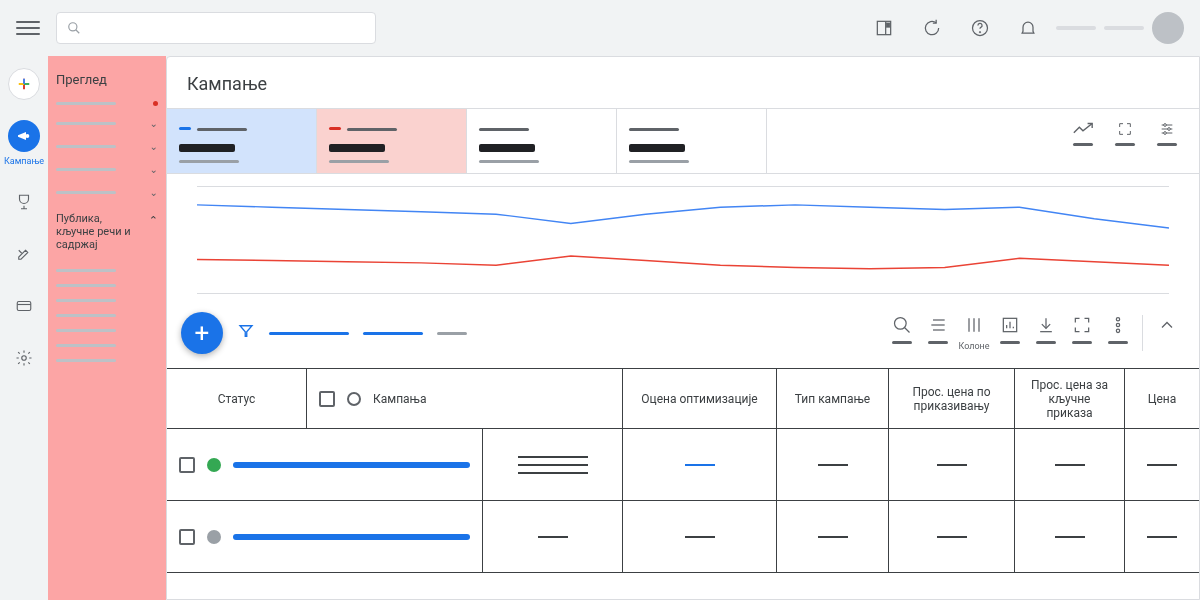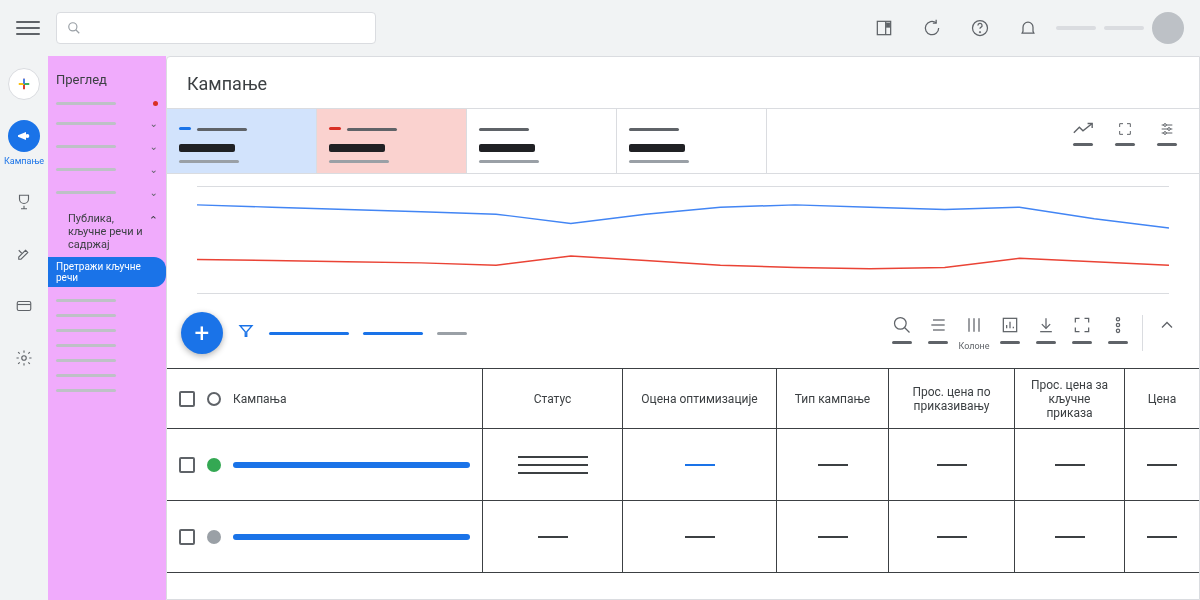--- a/index.html
+++ b/index.html
@@ -15,27 +15,27 @@
 .header-icon { width: 40px; height: 40px; display: flex; align-items: center; justify-content: center; cursor: pointer; border-radius: 50%; }
 .header-icon svg { width: 20px; height: 20px; stroke: #5f6368; fill: none; }
 .placeholder-bar { height: 4px; background: #dadce0; border-radius: 2px; }
 .avatar { width: 32px; height: 32px; background: #bdc1c6; border-radius: 50%; }
 .shell { display: flex; height: 544px; }
 .left-rail { width: 48px; background: #f1f3f4; padding-top: 12px; display: flex; flex-direction: column; align-items: center; gap: 20px; }
 .left-rail-item { width: 32px; height: 32px; border-radius: 50%; display: flex; align-items: center; justify-content: center; cursor: pointer; }
 .left-rail-item.plus { background: #fff; border: 1px solid #dadce0; }
 .left-rail-item.active { background: #1a73e8; }
 .left-rail-label { font-size: 9px; color: #1a73e8; text-align: center; margin-top: -16px; }
-.nav-panel { width: 118px; background: #f0abfc; padding: 12px 8px; font-size: 12px; }
+.nav-panel { width: 118px; background: #fca5a5; padding: 12px 8px; font-size: 12px; }
 .nav-title { font-size: 13px; padding: 4px 0 8px 0; }
 .nav-item { display: flex; align-items: center; justify-content: space-between; padding: 6px 0; cursor: pointer; }
 .nav-item .ph { width: 60px; height: 3px; background: #bdc1c6; border-radius: 2px; }
 .nav-item .chev { color: #5f6368; font-size: 10px; }
 .nav-item .dot { width: 5px; height: 5px; background: #d93025; border-radius: 50%; }
-.nav-section { padding: 8px 0 6px 0; font-size: 11px; display: flex; justify-content: space-between; align-items: flex-start; margin-left: 12px; }
+.nav-section { padding: 8px 0 6px 0; font-size: 11px; display: flex; justify-content: space-between; align-items: flex-start; }
 .nav-pill { background: #1a73e8; color: #fff; font-size: 10px; padding: 4px 8px; border-radius: 0 12px 12px 0; margin-left: -8px; margin-right: -8px; }
 .main { flex: 1; background: #fff; border-top-left-radius: 4px; overflow: hidden; display: flex; flex-direction: column; border: 1px solid #dadce0; }
 .page-title { font-size: 18px; padding: 16px 20px 14px; }
 .cards-row { display: flex; border-top: 1px solid #dadce0; border-bottom: 1px solid #dadce0; position: relative; }
 .card { width: 150px; height: 64px; padding: 10px 12px; border-right: 1px solid #dadce0; position: relative; }
 .card.blue { background: #d2e3fc; }
 .card.red { background: #fad2cf; }
 .card .marker { width: 12px; height: 3px; border-radius: 2px; margin-bottom: 4px; display: inline-block; }
 .card .line1 { width: 50px; height: 3px; background: #5f6368; border-radius: 2px; display: inline-block; margin-left: 6px; vertical-align: middle; }
 .card .big { width: 56px; height: 8px; background: #202124; border-radius: 2px; margin-top: 6px; }
@@ -179,21 +179,20 @@
         <span class="chev">⌄</span>
       </div>
     <div class="nav-item">
         <span class="ph"></span>
         <span class="chev">⌄</span>
       </div>
     <div class="nav-section">
       <span style="max-width:86px">Публика, кључне речи и садржај</span>
         <span class="chev" style="margin-top:2px">⌃</span>
     </div>
-    <div class="nav-pill">Претражи кључне речи</div>
     <div class="nav-item" style="margin-top:6px">
         <span class="ph"></span>
       </div>
     <div class="nav-item">
         <span class="ph"></span>
       </div>
     <div class="nav-item">
         <span class="ph"></span>
       </div>
     <div class="nav-item">
@@ -340,26 +339,26 @@
         <div class="tb-icon">
             <svg viewBox="0 0 24 24">
               <polyline points="6,15 12,9 18,15"></polyline>
             </svg>
           </div>
       </div>
     </div>
 
     <div class="table">
       <div class="table-row" style="height:60px">
+        <div class="cell" style="width:140px">Статус</div>
         <div class="cell left" style="width:316px">
           <div class="checkbox"></div>
           <div class="status-circle"></div>
           <span>Кампања</span>
         </div>
-        <div class="cell" style="width:140px">Статус</div>
         <div class="cell" style="width:154px">Оцена оптимизације</div>
         <div class="cell" style="width:112px">Тип кампање</div>
         <div class="cell" style="width:126px">Прос. цена по приказивању</div>
         <div class="cell" style="width:110px">Прос. цена за кључне приказа</div>
         <div class="cell" style="flex:1;border-right:none">Цена</div>
       </div>
       <div id="table-body">
           <div class="table-row" style="height: 72px;">
       <div class="cell left" style="width:316px">
         <div class="checkbox"></div>

